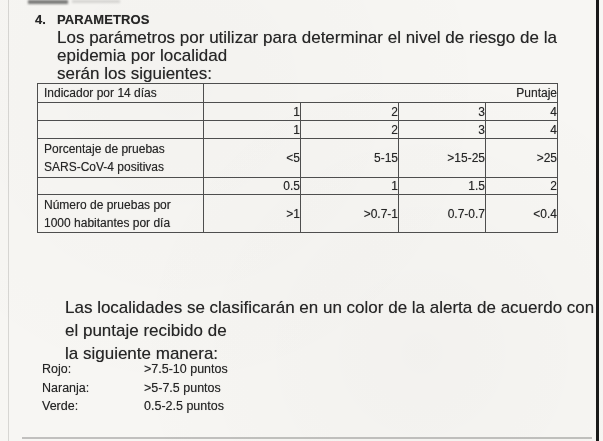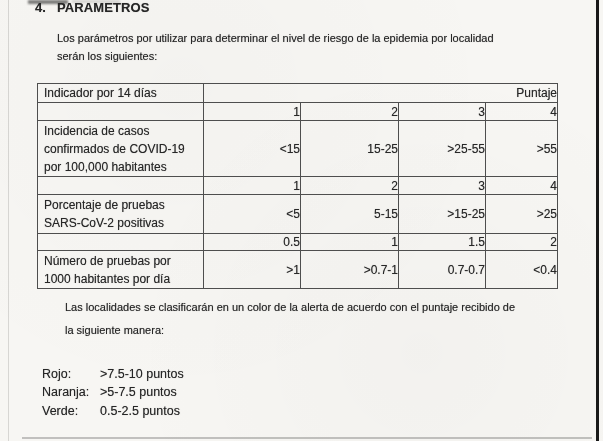--- a/index.html
+++ b/index.html
@@ -17,24 +17,24 @@
   }
   .page * { text-shadow:0 0 0.7px rgba(55,55,55,0.55); }
 
   
   .right-border { position:absolute; left:596px; top:0; width:2.5px; height:441px; background:#191919; text-shadow:none; }
   .left-line    { position:absolute; left:8px; top:0; width:1px; height:441px; background:rgba(0,0,0,0.13); }
   .bottom-line  { position:absolute; left:22px; top:437px; width:570px; height:1.5px; background:rgba(40,40,40,0.26); filter:blur(0.4px); }
   .top-smudge   { position:absolute; left:28px; top:0; width:40px; height:3.5px; background:rgba(20,20,20,0.55); filter:blur(0.9px); }
   .top-smudge2  { position:absolute; left:72px; top:0; width:48px; height:3px; background:rgba(20,20,20,0.14); filter:blur(1px); }
 
-  .heading { position:absolute; left:35px; top:0; font-size:13px; font-weight:bold; letter-spacing:0.1px; }
+  .heading { position:absolute; left:35px; top:12px; font-size:13px; font-weight:bold; letter-spacing:0.1px; }
   .heading .num { display:inline-block; width:22px; }
 
-  .para { font-size:11px; line-height:18px; white-space:pre-line; }
+  .para { font-size:17px; line-height:18px; white-space:pre-line; }
   .intro    { position:absolute; left:57px; top:29px; width:520px; }
   .classify { position:absolute; left:40px; top:296px; width:540px; line-height:23px;margin-left:25px; }
 
   table.params {
     position:absolute; left:37px; top:83px; width:520px;
     border-collapse:collapse; table-layout:fixed;
     font-size:12px; color:#272727;
     border:1px solid #3f3f3f;
   }
   table.params td {
@@ -42,21 +42,21 @@
     text-align:right; vertical-align:middle; overflow:hidden;
   }
   table.params td.left {
     text-align:left; padding-left:6px; padding-right:4px;
     white-space:pre-line; line-height:18px;
   }
   tr.h18 { height:18px; } tr.h17 { height:17px; }
   tr.h56 { height:56px; } tr.h39 { height:39px; } tr.h38 { height:38px; }
 
   .levels { position:absolute; left:42px; top:362px; font-size:12.5px; }
-  .level-row { display:flex; height:18.5px; align-items:flex-end; }
+  .level-row { display:flex; height:18.5px; align-items:flex-start;gap:44px; }
   .level-row .lbl { width:58px; }
 </style>
 </head>
 <body>
 
 <div class="page">
 
   <div class="right-border"></div>
   <div class="left-line"></div>
   <div class="bottom-line"></div>
@@ -84,40 +84,31 @@
         <td colspan="4">Puntaje</td>
       </tr>
 
       <tr class="h18">
         <td class="left"></td>
         <td>1</td>
         <td>2</td>
         <td>3</td>
         <td>4</td>
       </tr>
-      <tr class="h56">
-        <td class="left">Incidencia de casos
-confirmados de COVID-19
-por 100,000 habitantes</td>
-        <td>&lt;15</td>
-        <td>15-25</td>
-        <td>&gt;25-55</td>
-        <td>&gt;55</td>
-      </tr>
 
       <tr class="h18">
         <td class="left"></td>
         <td>1</td>
         <td>2</td>
         <td>3</td>
         <td>4</td>
       </tr>
       <tr class="h39">
         <td class="left">Porcentaje de pruebas
-SARS-CoV-2 positivas</td>
+SARS-CoV-4 positivas</td>
         <td>&lt;5</td>
         <td>5-15</td>
         <td>&gt;15-25</td>
         <td>&gt;25</td>
       </tr>
 
       <tr class="h17">
         <td class="left"></td>
         <td>0.5</td>
         <td>1</td>

